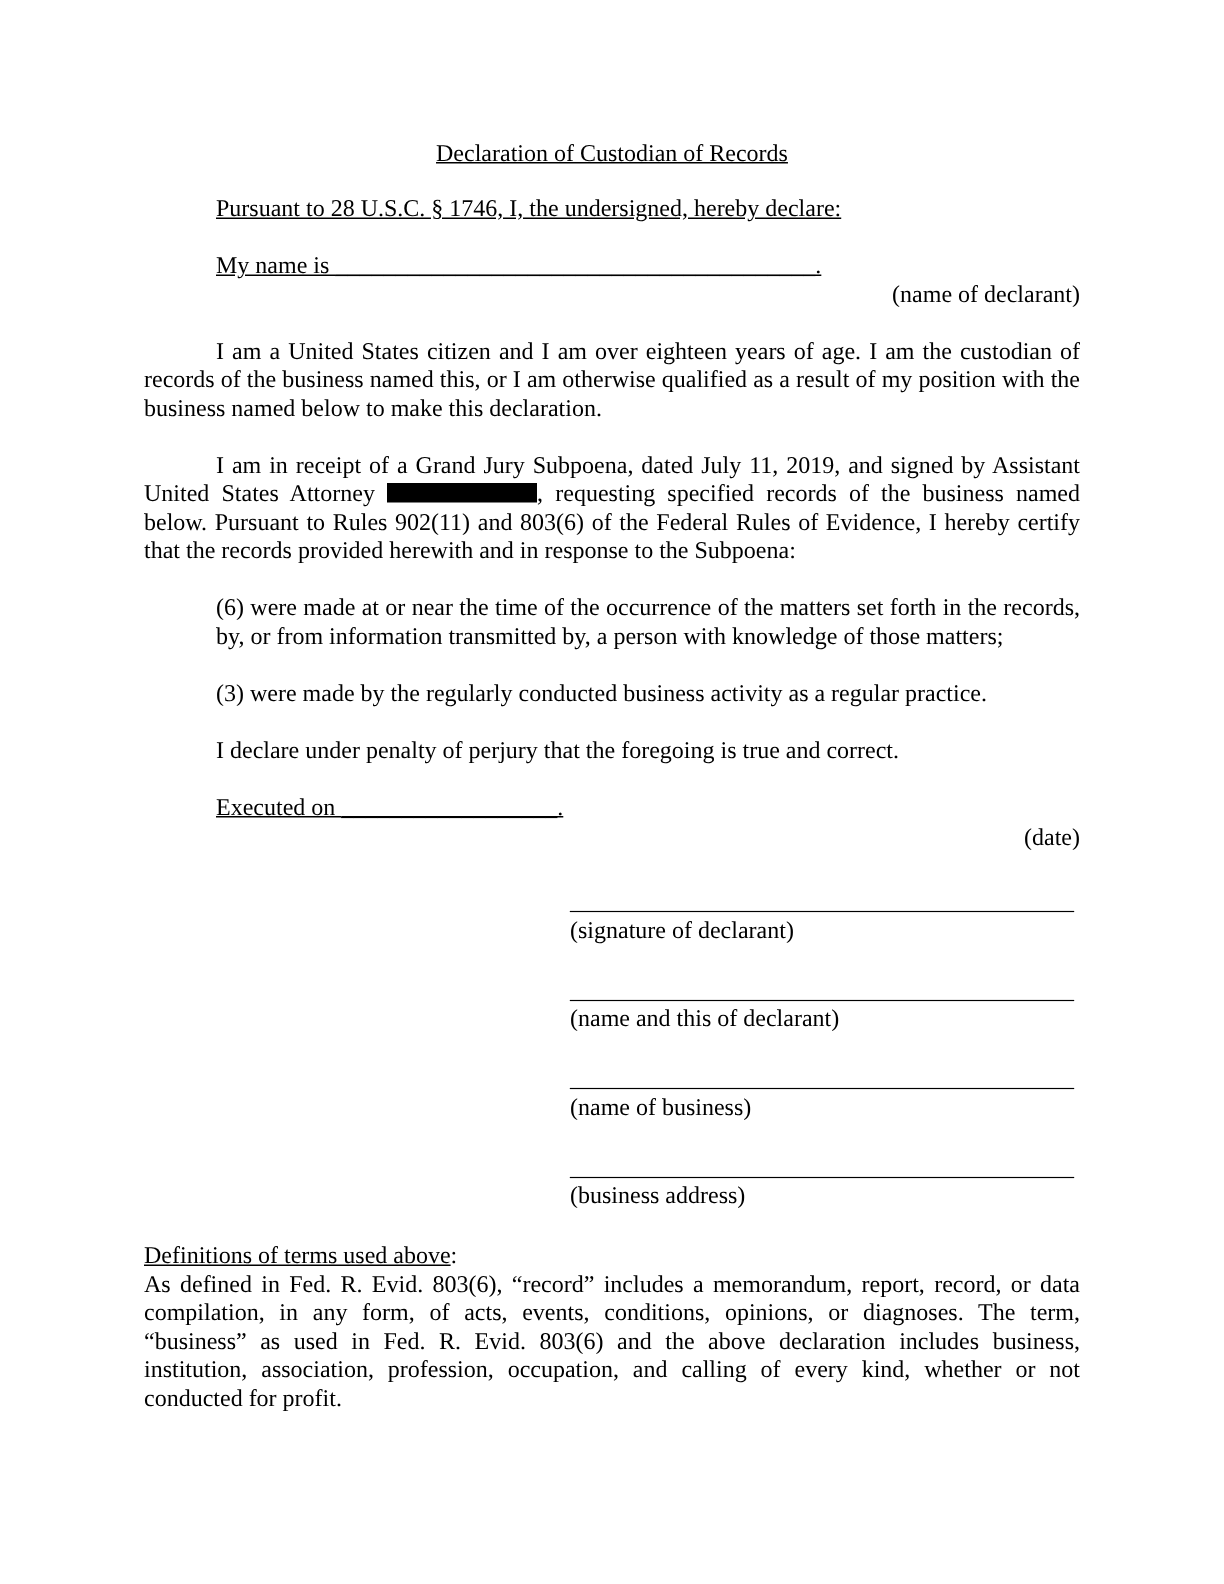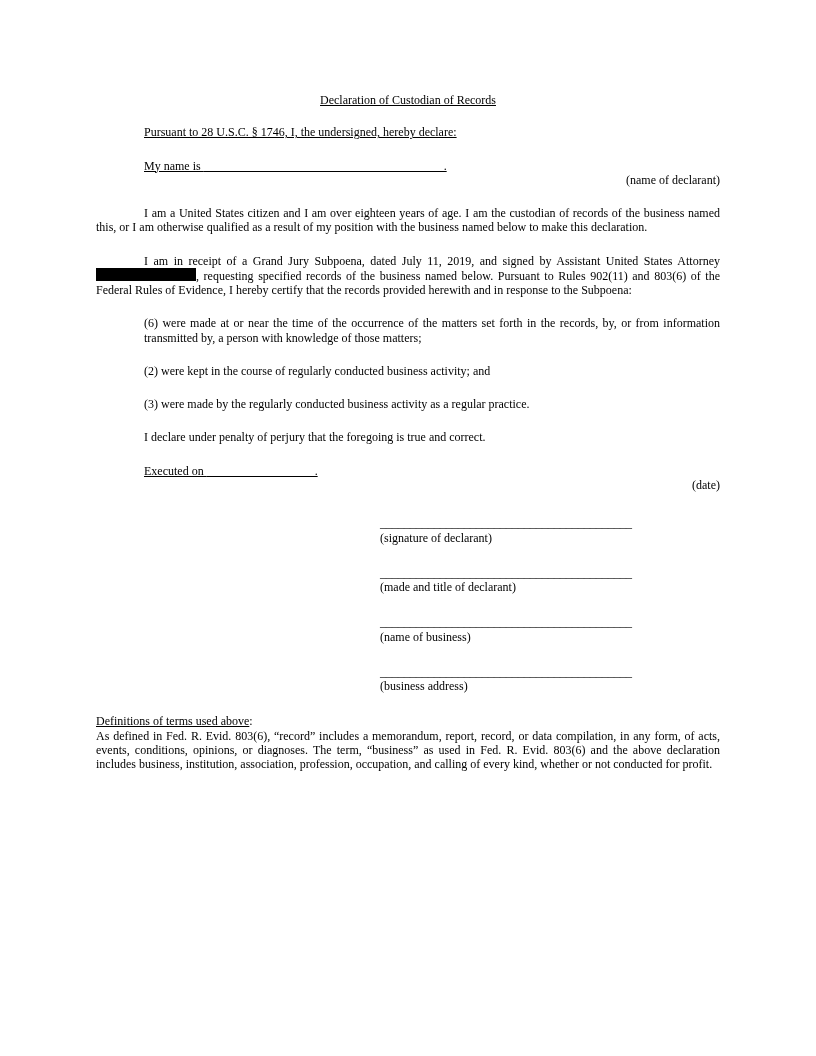--- a/index.html
+++ b/index.html
@@ -9,21 +9,21 @@
   }
   .page {
     position: relative;
     width: 816px;
     height: 1056px;
     box-sizing: border-box;
     padding: 93px 96px 0 96px;
     background: #ffffff;
     color: #000000;
     font-family: "Liberation Serif", serif;
-    font-size: 12px;
+    font-size: 16px;
     line-height: 1.19;
     overflow: hidden;
   }
   .title {
     text-align: center;
     margin: 0 0 18px 0;
   }
   .title span {
     text-decoration: underline;
   }
@@ -90,37 +90,36 @@
 
   <p class="para no-justify" style="margin-bottom:0;"><span>My name is </span><span class="blank">________________________________________.</span></p>
   <div class="caption-line caption-name">(name of declarant)</div>
 
   <p class="para">I am a United States citizen and I am over eighteen years of age.  I am the custodian of records of the business named this, or I am otherwise qualified as a result of my position with the business named below to make this declaration.</p>
 
   <p class="para"><span>I am in receipt of a Grand Jury Subpoena, dated July 11, 2019, and signed by Assistant United States Attorney </span><span class="redaction"></span><span>, requesting specified records of the business named below.  Pursuant to Rules 902(11) and 803(6) of the Federal Rules of Evidence, I hereby certify that the records provided herewith and in response to the Subpoena:</span></p>
 
   <p class="item">(6) were made at or near the time of the occurrence of the matters set forth in the records, by, or from information transmitted by, a person with knowledge of those matters;</p>
 
-  <p class="item">(2) were kept in the course of regularly conducted business activity; and</p>
 
   <p class="item">(3) were made by the regularly conducted business activity as a regular practice.</p>
 
   <p class="para">I declare under penalty of perjury that the foregoing is true and correct.</p>
 
   <p class="para no-justify" style="margin-bottom:0;"><span>Executed on </span><span class="blank">__________________.</span></p>
   <div class="caption-line caption-date">(date)</div>
 
   <div class="sig-block">
     <div class="sig-item">
       <div class="sig-line">__________________________________________</div>
       <div class="sig-caption">(signature of declarant)</div>
     </div>
     <div class="sig-item">
       <div class="sig-line">__________________________________________</div>
-      <div class="sig-caption">(made and title of declarant)</div>
+      <div class="sig-caption">(name and this of declarant)</div>
     </div>
     <div class="sig-item">
       <div class="sig-line">__________________________________________</div>
       <div class="sig-caption">(name of business)</div>
     </div>
     <div class="sig-item">
       <div class="sig-line">__________________________________________</div>
       <div class="sig-caption">(business address)</div>
     </div>
   </div>

